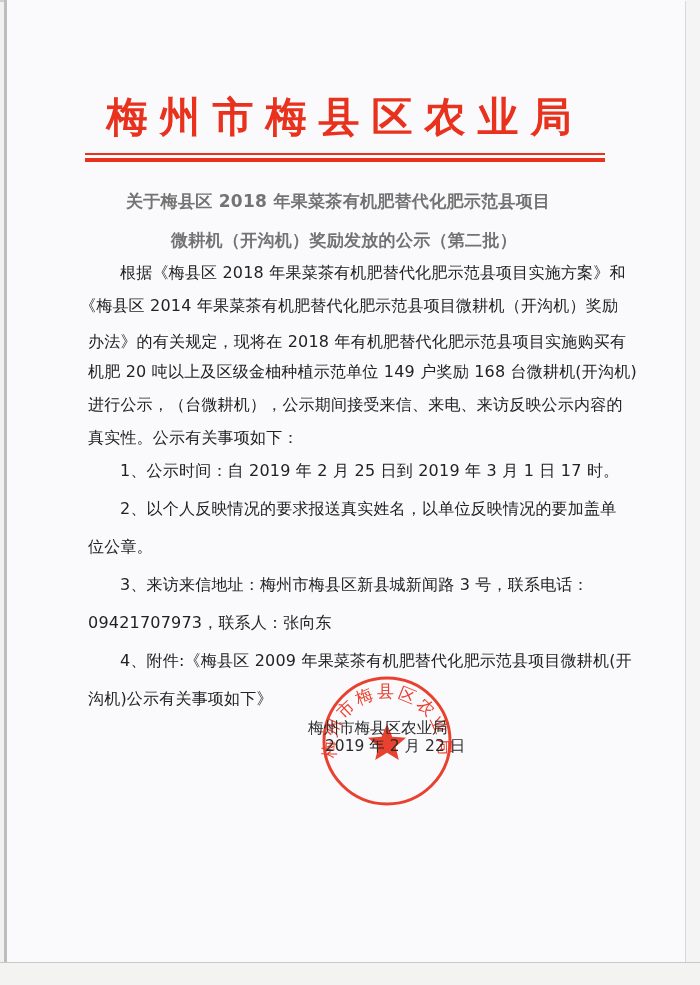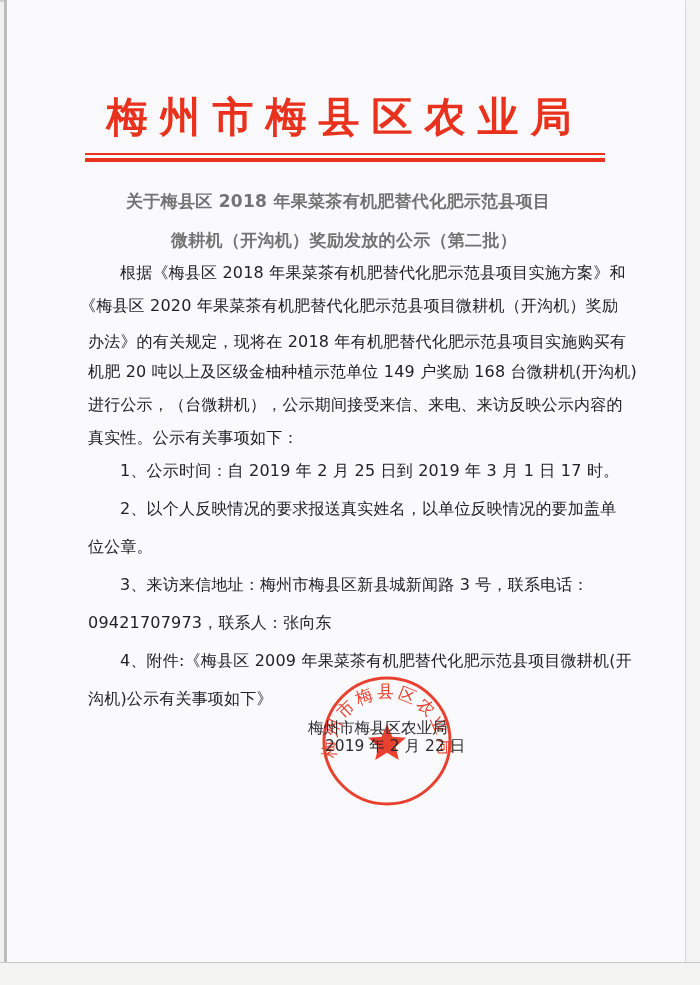--- a/index.html
+++ b/index.html
@@ -42,21 +42,21 @@
 <div class="page"></div>
 
 <div class="org-title">梅州市梅县区农业局</div>
 <div class="rule-thin"></div>
 <div class="rule-thick"></div>
 
 <div class="doc-title t1">关于梅县区 2018 年果菜茶有机肥替代化肥示范县项目</div>
 <div class="doc-title t2">微耕机（开沟机）奖励发放的公示（第二批）</div>
 
 <div class="line indent" style="top:263px">根据《梅县区 2018 年果菜茶有机肥替代化肥示范县项目实施方案》和</div>
-<div class="line" style="top:296px; left:80px">《梅县区 2020 年果菜茶有机肥替代化肥示范县项目微耕机（开沟机）奖励</div>
+<div class="line" style="top:296px; left:80px">《梅县区 2014 年果菜茶有机肥替代化肥示范县项目微耕机（开沟机）奖励</div>
 <div class="line" style="top:332px; left:88px">办法》的有关规定，现将在 2018 年有机肥替代化肥示范县项目实施购买有</div>
 <div class="line" style="top:362px; left:88px">机肥 20 吨以上及区级金柚种植示范单位 149 户奖励 168 台微耕机(开沟机)</div>
 <div class="line" style="top:395px; left:88px">进行公示，（台微耕机），公示期间接受来信、来电、来访反映公示内容的</div>
 <div class="line" style="top:428px; left:88px">真实性。公示有关事项如下：</div>
 
 <div class="line indent" style="top:461px">1、公示时间：自 2019 年 2 月 25 日到 2019 年 3 月 1 日 17 时。</div>
 
 <div class="line indent" style="top:499px">2、以个人反映情况的要求报送真实姓名，以单位反映情况的要加盖单</div>
 <div class="line" style="top:537px; left:88px">位公章。</div>
 

